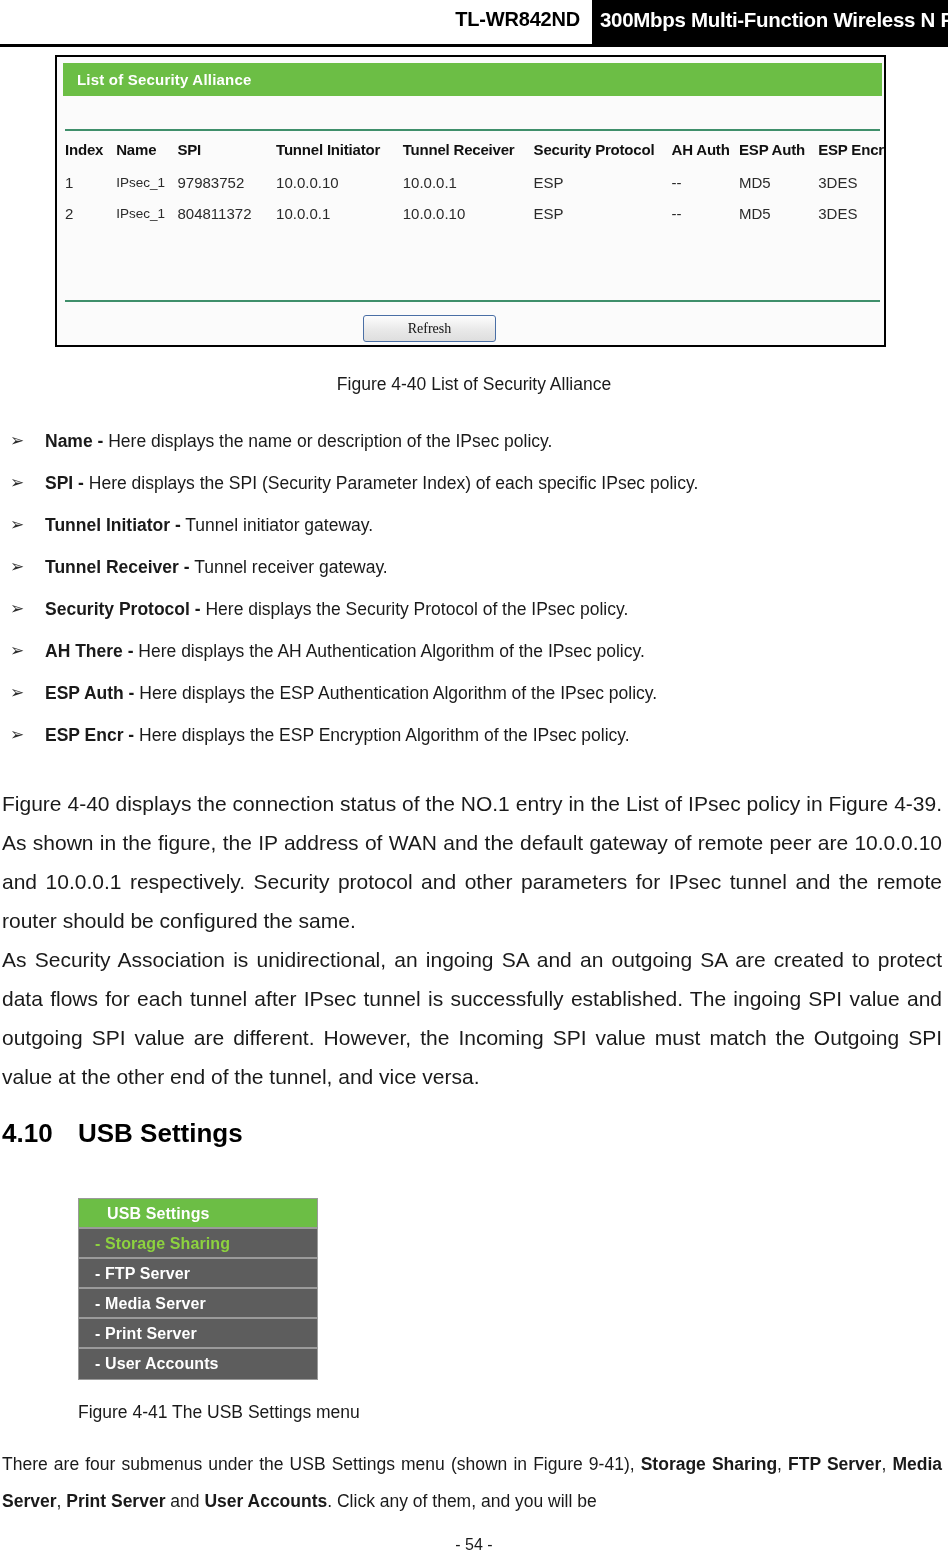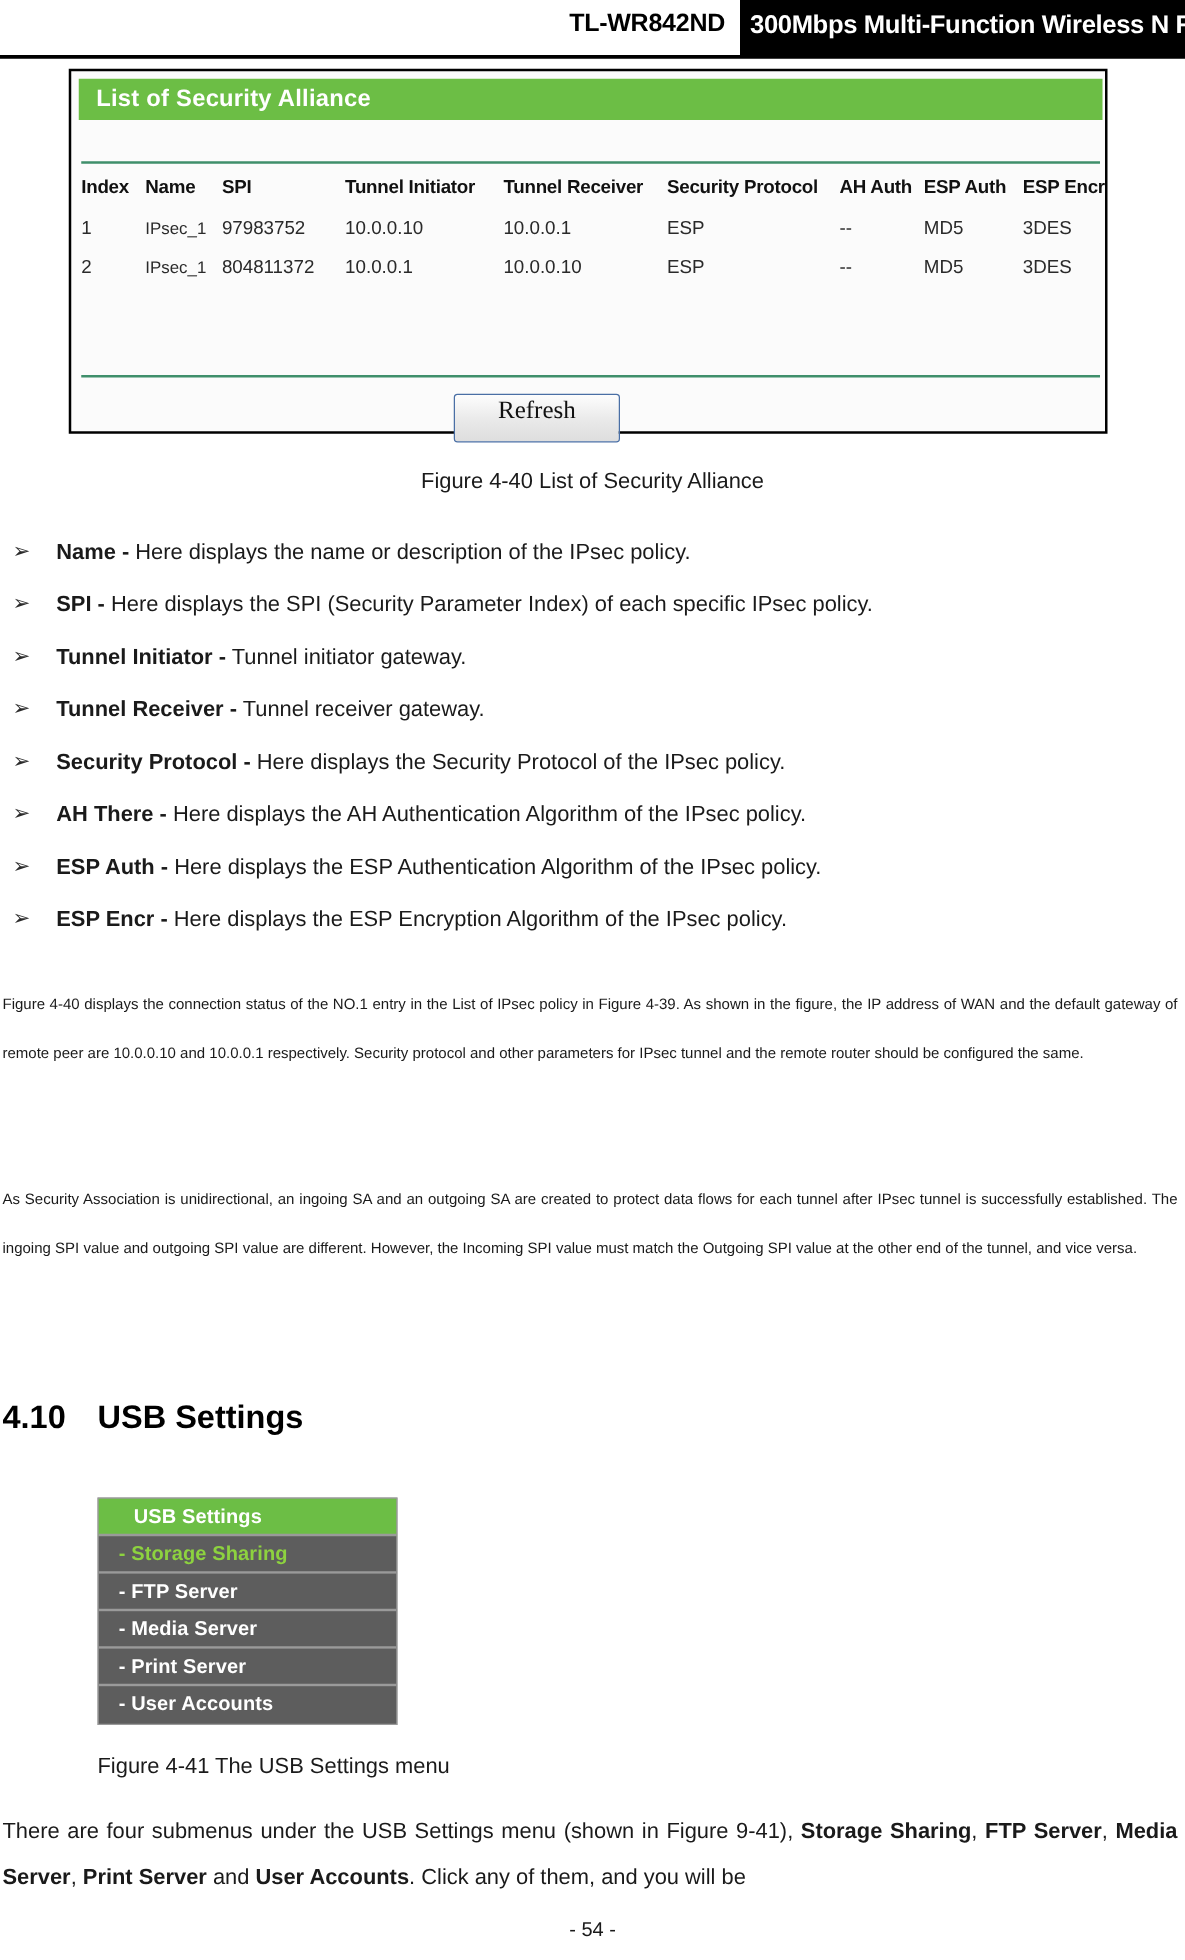--- a/index.html
+++ b/index.html
@@ -80,21 +80,21 @@
     box-sizing: border-box;
   }
   .panel-title {
     position: absolute;
     top: 6px;
     left: 6px;
     width: 819px;
     height: 33px;
     background: #6cbe45;
     color: #ffffff;
-    font-size: 19px;
+    font-size: 15px;
     font-weight: bold;
     line-height: 33px;
     padding-left: 14px;
     box-sizing: border-box;
     letter-spacing: 0.2px;
   }
   .rule-green {
     position: absolute;
     left: 8px;
     width: 815px;
@@ -135,27 +135,27 @@
   .col-ah    { width: 68px; }
   .col-ea    { width: 80px; }
   .col-ee    { width: 62px; margin-left: 16px; }
   td.col-name { font-size: 13.5px; }
 
   .btn-refresh {
     position: absolute;
     top: 258px;
     left: 306px;
     width: 133px;
-    height: 39px;
+    height: 27px;
     box-sizing: border-box;
     border: 1px solid #4a6fa5;
     border-radius: 3px;
     background: linear-gradient(#fdfdfd, #e9e9e9 55%, #dedede);
     color: #111111;
-    font-size: 20px;
+    font-size: 14px;
     font-family: "Liberation Serif", serif;
     line-height: 25px;
     text-align: center;
     cursor: pointer;
   }
 
   
   .caption {
     position: absolute;
     font-size: 17.5px;
@@ -199,21 +199,21 @@
   }
   .bullet-term {
     font-weight: bold;
   }
 
   
   .para {
     position: absolute;
     left: 2px;
     width: 940px;
-    font-size: 12px;
+    font-size: 21px;
     line-height: 39px;
     color: #1a1a1a;
     text-align: justify;
     text-justify: inter-word;
   }
   .para-1 { top: 784px; }
   .para-2 { top: 940px; }
 
   
   .sec-heading {

